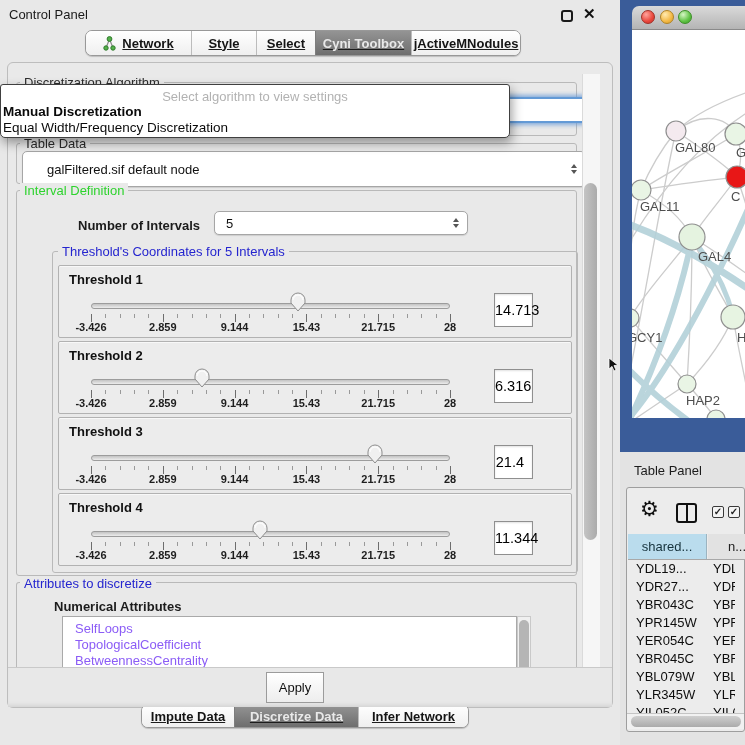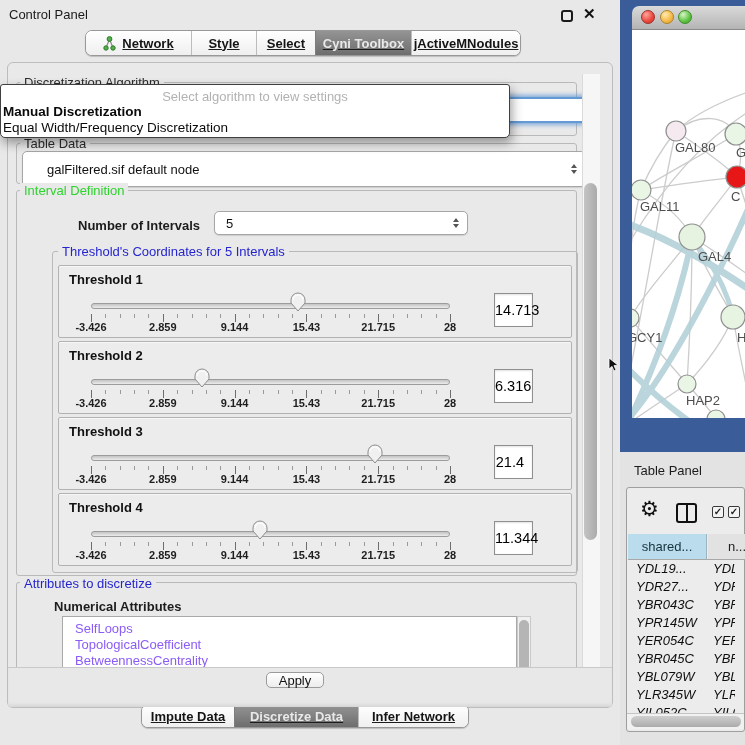--- a/index.html
+++ b/index.html
@@ -70,22 +70,22 @@
   .attr-item { position:absolute; left:12px; font-size:13px; color:#8b5cf6; white-space:nowrap; }
   .attr-sb { left:517px; top:616px; width:14px; height:56px; background:#f0f0f0; border:1px solid #c9c9c9; border-bottom:none; }
   .attr-sb-thumb { left:519px; top:620px; width:10px; height:52px; background:#b5b5b5; border-radius:5px; }
 
   
   .v-track { left:582px; top:74px; width:18px; height:593px; background:#f6f6f6; border-left:1px solid #dadada; }
   .v-thumb { left:584px; top:183px; width:13px; height:357px; background:linear-gradient(to right,#c4c4c4,#ababab); border-radius:7px; }
 
   .apply-row { left:8px; top:667px; width:604px; height:40px; background:#e8e8e8; border-top:1px solid #c9c9c9;
                box-shadow:inset 0 -4px 5px -3px rgba(0,0,0,.12); z-index:5; }
-  .apply-btn { position:absolute; left:258px; top:4px; width:58px; height:16px; background:linear-gradient(#ffffff,#ededed);
-               border:1px solid #9b9b9b; border-radius:5px; font-size:13px; color:#111;
+  .apply-btn { position:absolute; left:258px; top:4px; width:58px; height:31px; background:linear-gradient(#ffffff,#ededed);
+               border:1px solid #9b9b9b; border-radius:0; font-size:13px; color:#111;
                display:flex; align-items:center; justify-content:center; cursor:pointer; }
 
   
   .right-base { left:620px; top:0; width:125px; height:745px; background:#e3e3e3; }
   .blue-area { left:620px; top:0; width:125px; height:452px; background:#3a5c99; }
   .titlebar { left:632px; top:6px; width:113px; height:24px; background:linear-gradient(#dadada,#b4b4b4);
               border-radius:7px 0 0 0; border-bottom:1px solid #8a8a8a; }
   .light { position:absolute; top:4px; width:14px; height:14px; border-radius:50%; }
   .lred { left:9px; background:radial-gradient(circle at 35% 30%, #ffa49c, #e9473c 60%, #c3332a); border:1px solid #a03028; }
   .lyellow { left:28px; background:radial-gradient(circle at 35% 30%, #ffeab0, #f3b844 60%, #cf9a2b); border:1px solid #b08324; }
@@ -97,21 +97,21 @@
   .gear { left:640px; top:498px; font-size:21px; color:#101010; line-height:1; }
   .colicon { left:676px; top:503px; width:21px; height:20px; border:2px solid #101010; border-radius:3px; }
   .colicon::after { content:""; position:absolute; left:7.5px; top:0; width:2px; height:16px; background:#101010; }
   .cb { position:absolute; top:506px; width:12px; height:12px; border:1.5px solid #3a3a3a; border-radius:2px;
         font-size:10px; font-weight:bold; color:#222; text-align:center; line-height:10px; background:#f4f4f4; }
   .hdr1 { left:628px; top:534px; width:79px; height:25px; background:#badced; border-right:1px solid #9cb4c0;
           display:flex; align-items:center; justify-content:center; font-size:13px; color:#16323c; }
   .hdr2 { left:708px; top:534px; width:37px; height:25px; background:#e2e2e2;
           display:flex; align-items:center; padding-left:20px; font-size:13px; color:#222; }
   .hdr-line { left:628px; top:559px; width:117px; height:1px; background:#a8a8a8; }
-  .rows-clip { left:628px; top:560px; width:107px; height:153px; overflow:hidden;font-style:italic; }
+  .rows-clip { left:628px; top:560px; width:107px; height:153px; overflow:hidden; }
   .trow { position:absolute; left:0; width:117px; height:18px; font-size:13px; color:#0e0e0e; }
   .c1 { position:absolute; left:8px; top:1px; white-space:nowrap; }
   .c2 { position:absolute; left:85px; top:1px; white-space:nowrap; }
   .hsb { left:627px; top:713px; width:117px; height:16px; background:#f1f1f1; border-top:1px solid #c4c4c4; }
   .hsb-thumb { position:absolute; left:4px; top:2px; width:110px; height:11px; background:linear-gradient(#cfcfcf,#ababab); border-radius:6px; }
 </style>
 </head>
 <body>
 
 <div class="page">

